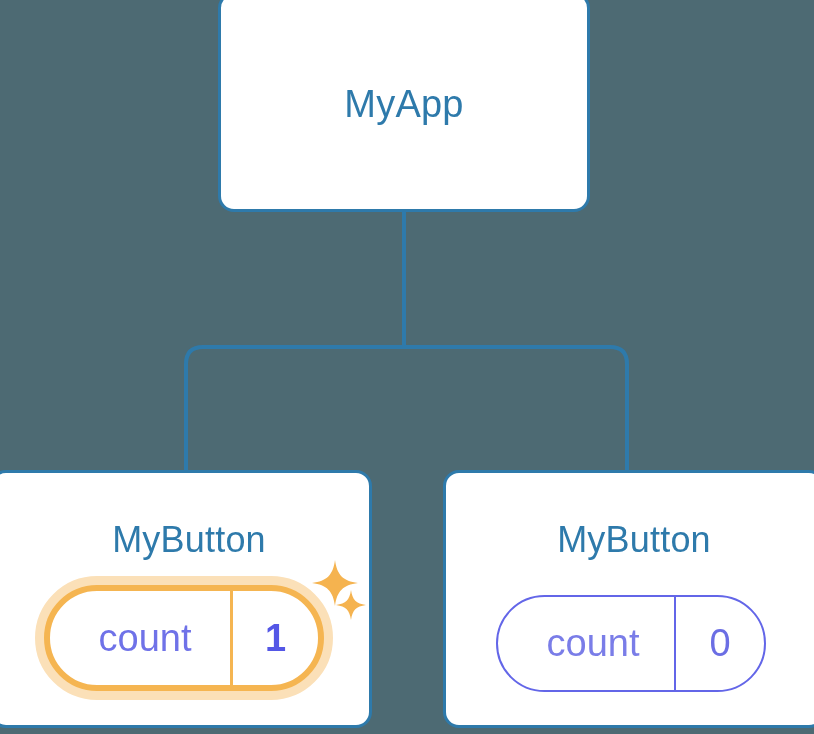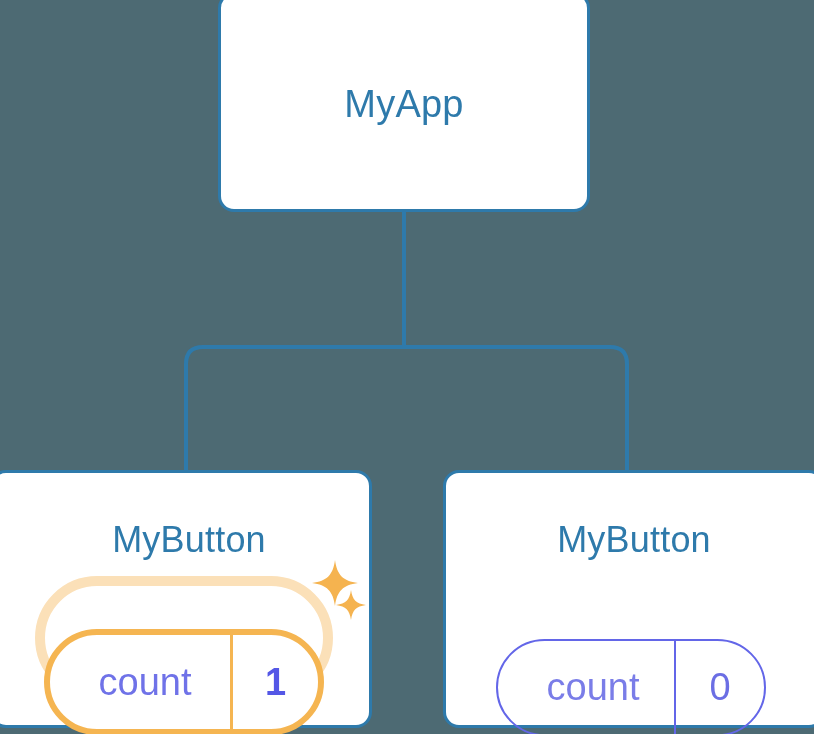--- a/index.html
+++ b/index.html
@@ -89,21 +89,20 @@
   .pill-wrap {
     position: absolute;
   }
   .pill {
     position: absolute;
     box-sizing: border-box;
     display: flex;
     align-items: center;
     border-radius: 999px;
     overflow: hidden;
-    margin-top: 44px;
   }
   .pill-cell {
     display: flex;
     align-items: center;
     justify-content: center;
     height: 100%;
     box-sizing: border-box;
     font-family: "Liberation Sans", sans-serif;
     white-space: nowrap;
   }

